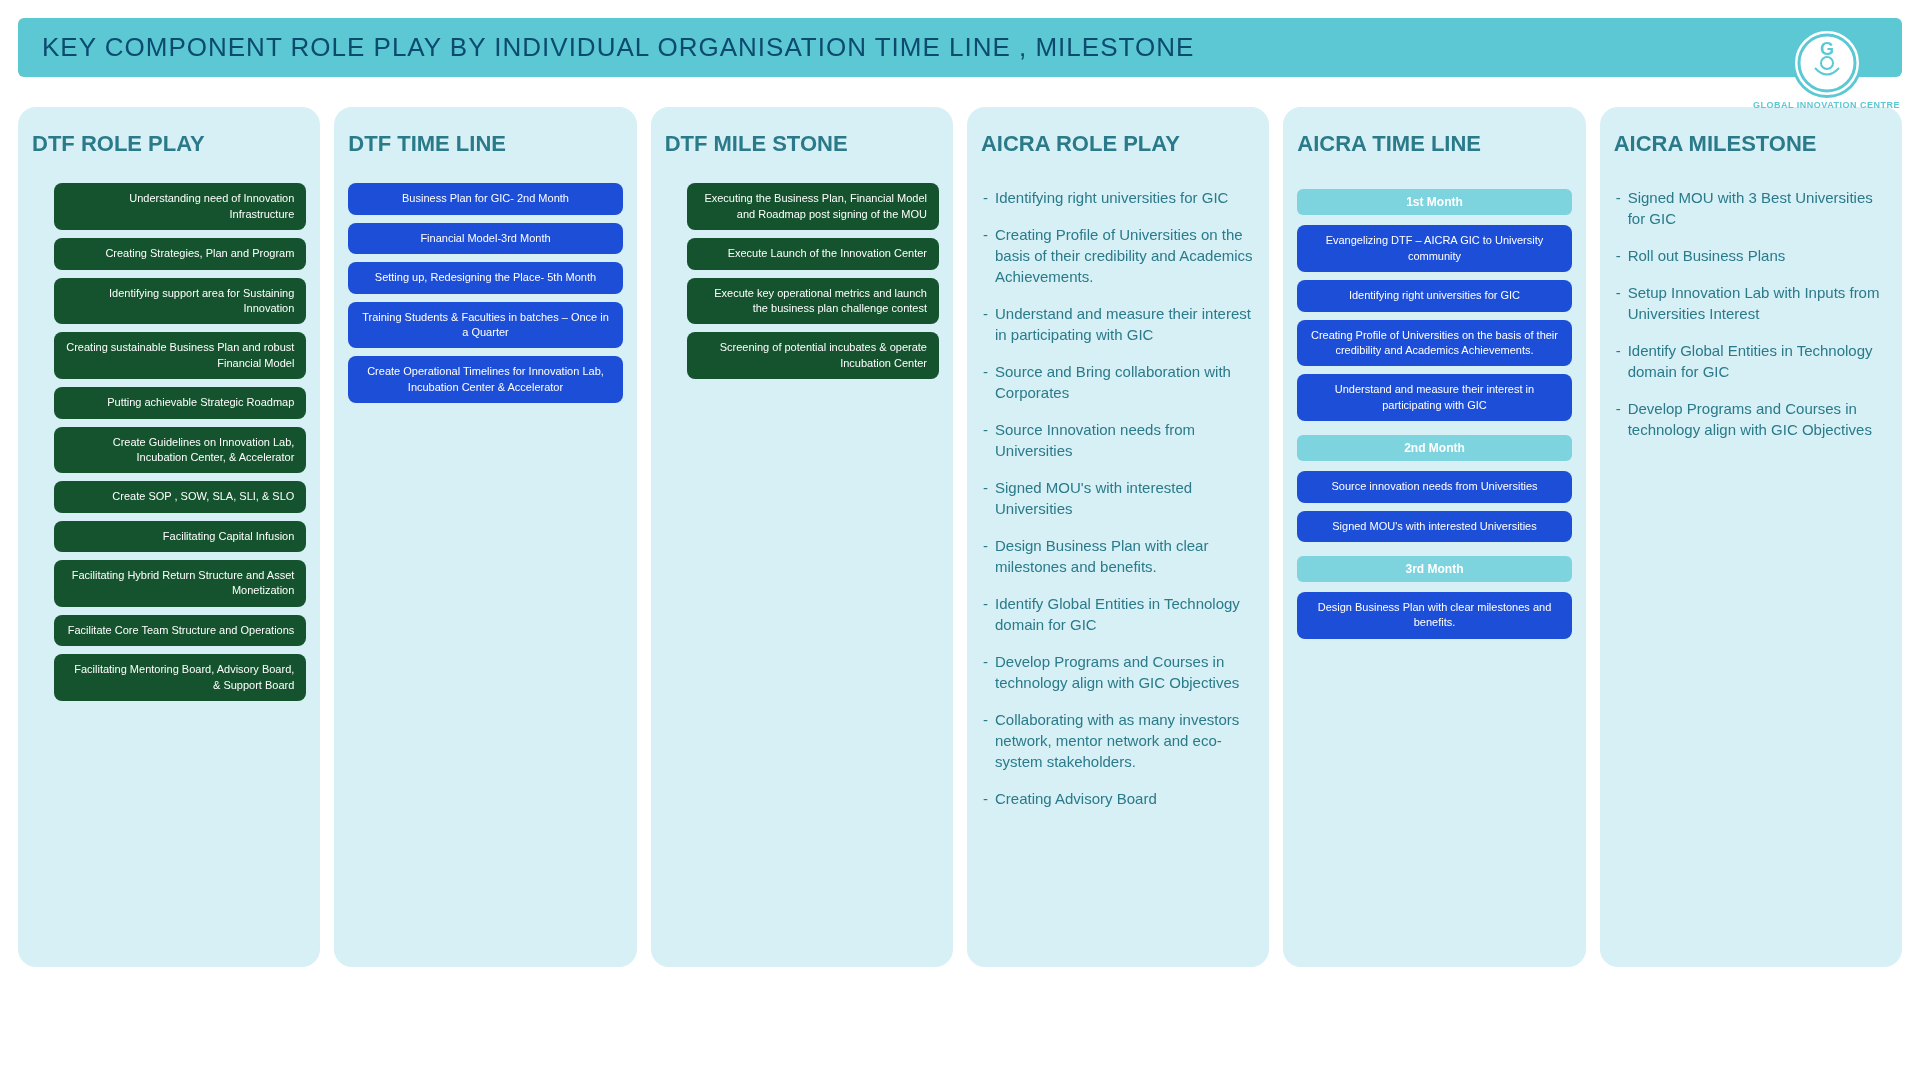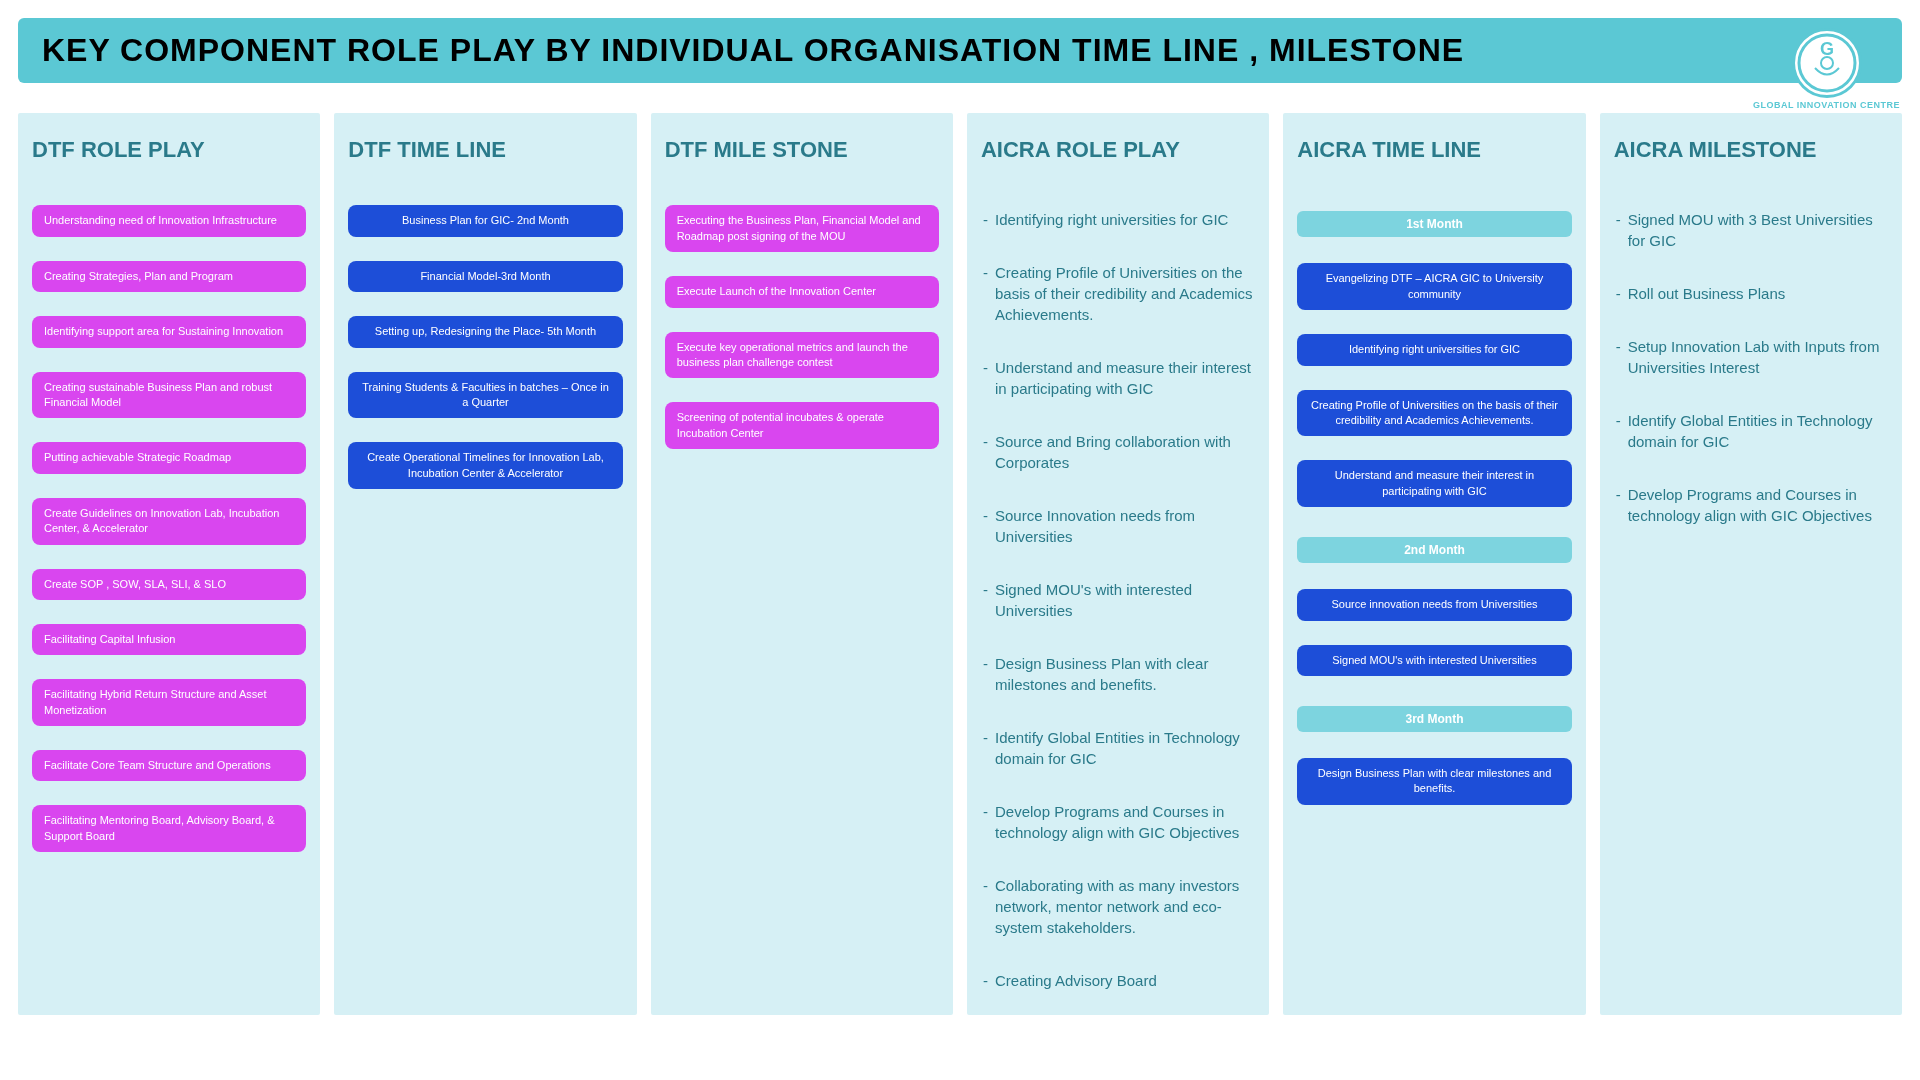--- a/index.html
+++ b/index.html
@@ -13,23 +13,23 @@
     .header-bar {
       background: #5bc8d4;
       margin: 18px 18px 0 18px;
       padding: 14px 24px;
       border-radius: 6px;
       display: flex;
       align-items: center;
       justify-content: space-between;
     }
     .header-title {
-      color: #000000;
-      font-size: 32px;
-      font-weight: bold;
+      color: #0c4a6e;
+      font-size: 26px;
+      font-weight: normal;
       letter-spacing: 1px;
     }
     .logo-area {
       position: absolute;
       top: 10px;
       right: 20px;
       display: flex;
       flex-direction: column;
       align-items: center;
     }
@@ -57,42 +57,43 @@
       text-align: center;
     }
     .columns-container {
       display: flex;
       gap: 14px;
       padding: 30px 18px 18px 18px;
     }
     .column {
       flex: 1;
       background: #d6f0f5;
-      border-radius: 2px;
+      border-radius: 18px;
       padding: 24px 14px 20px 14px;
       display: flex;
       flex-direction: column;
-      gap: 24px;
+      gap: 8px;
       min-height: 860px;
     }
     .column-title {
       font-size: 22px;
       font-weight: bold;
       color: #2a7a8a;
       margin-bottom: 18px;
       line-height: 1.2;
     }
     .card {
-      background: #d946ef;
+      background: #14532d;
       border-radius: 8px;
       padding: 8px 12px;
       font-size: 11px;
       color: #fff;
       line-height: 1.4;
-      text-align: left;
+      text-align: right;
+      margin-left: 22px;
     }
     .card-light {
       background: #1d4ed8;
       border-radius: 8px;
       padding: 8px 12px;
       font-size: 11px;
       color: #fff;
       line-height: 1.4;
       text-align: center;
     }

